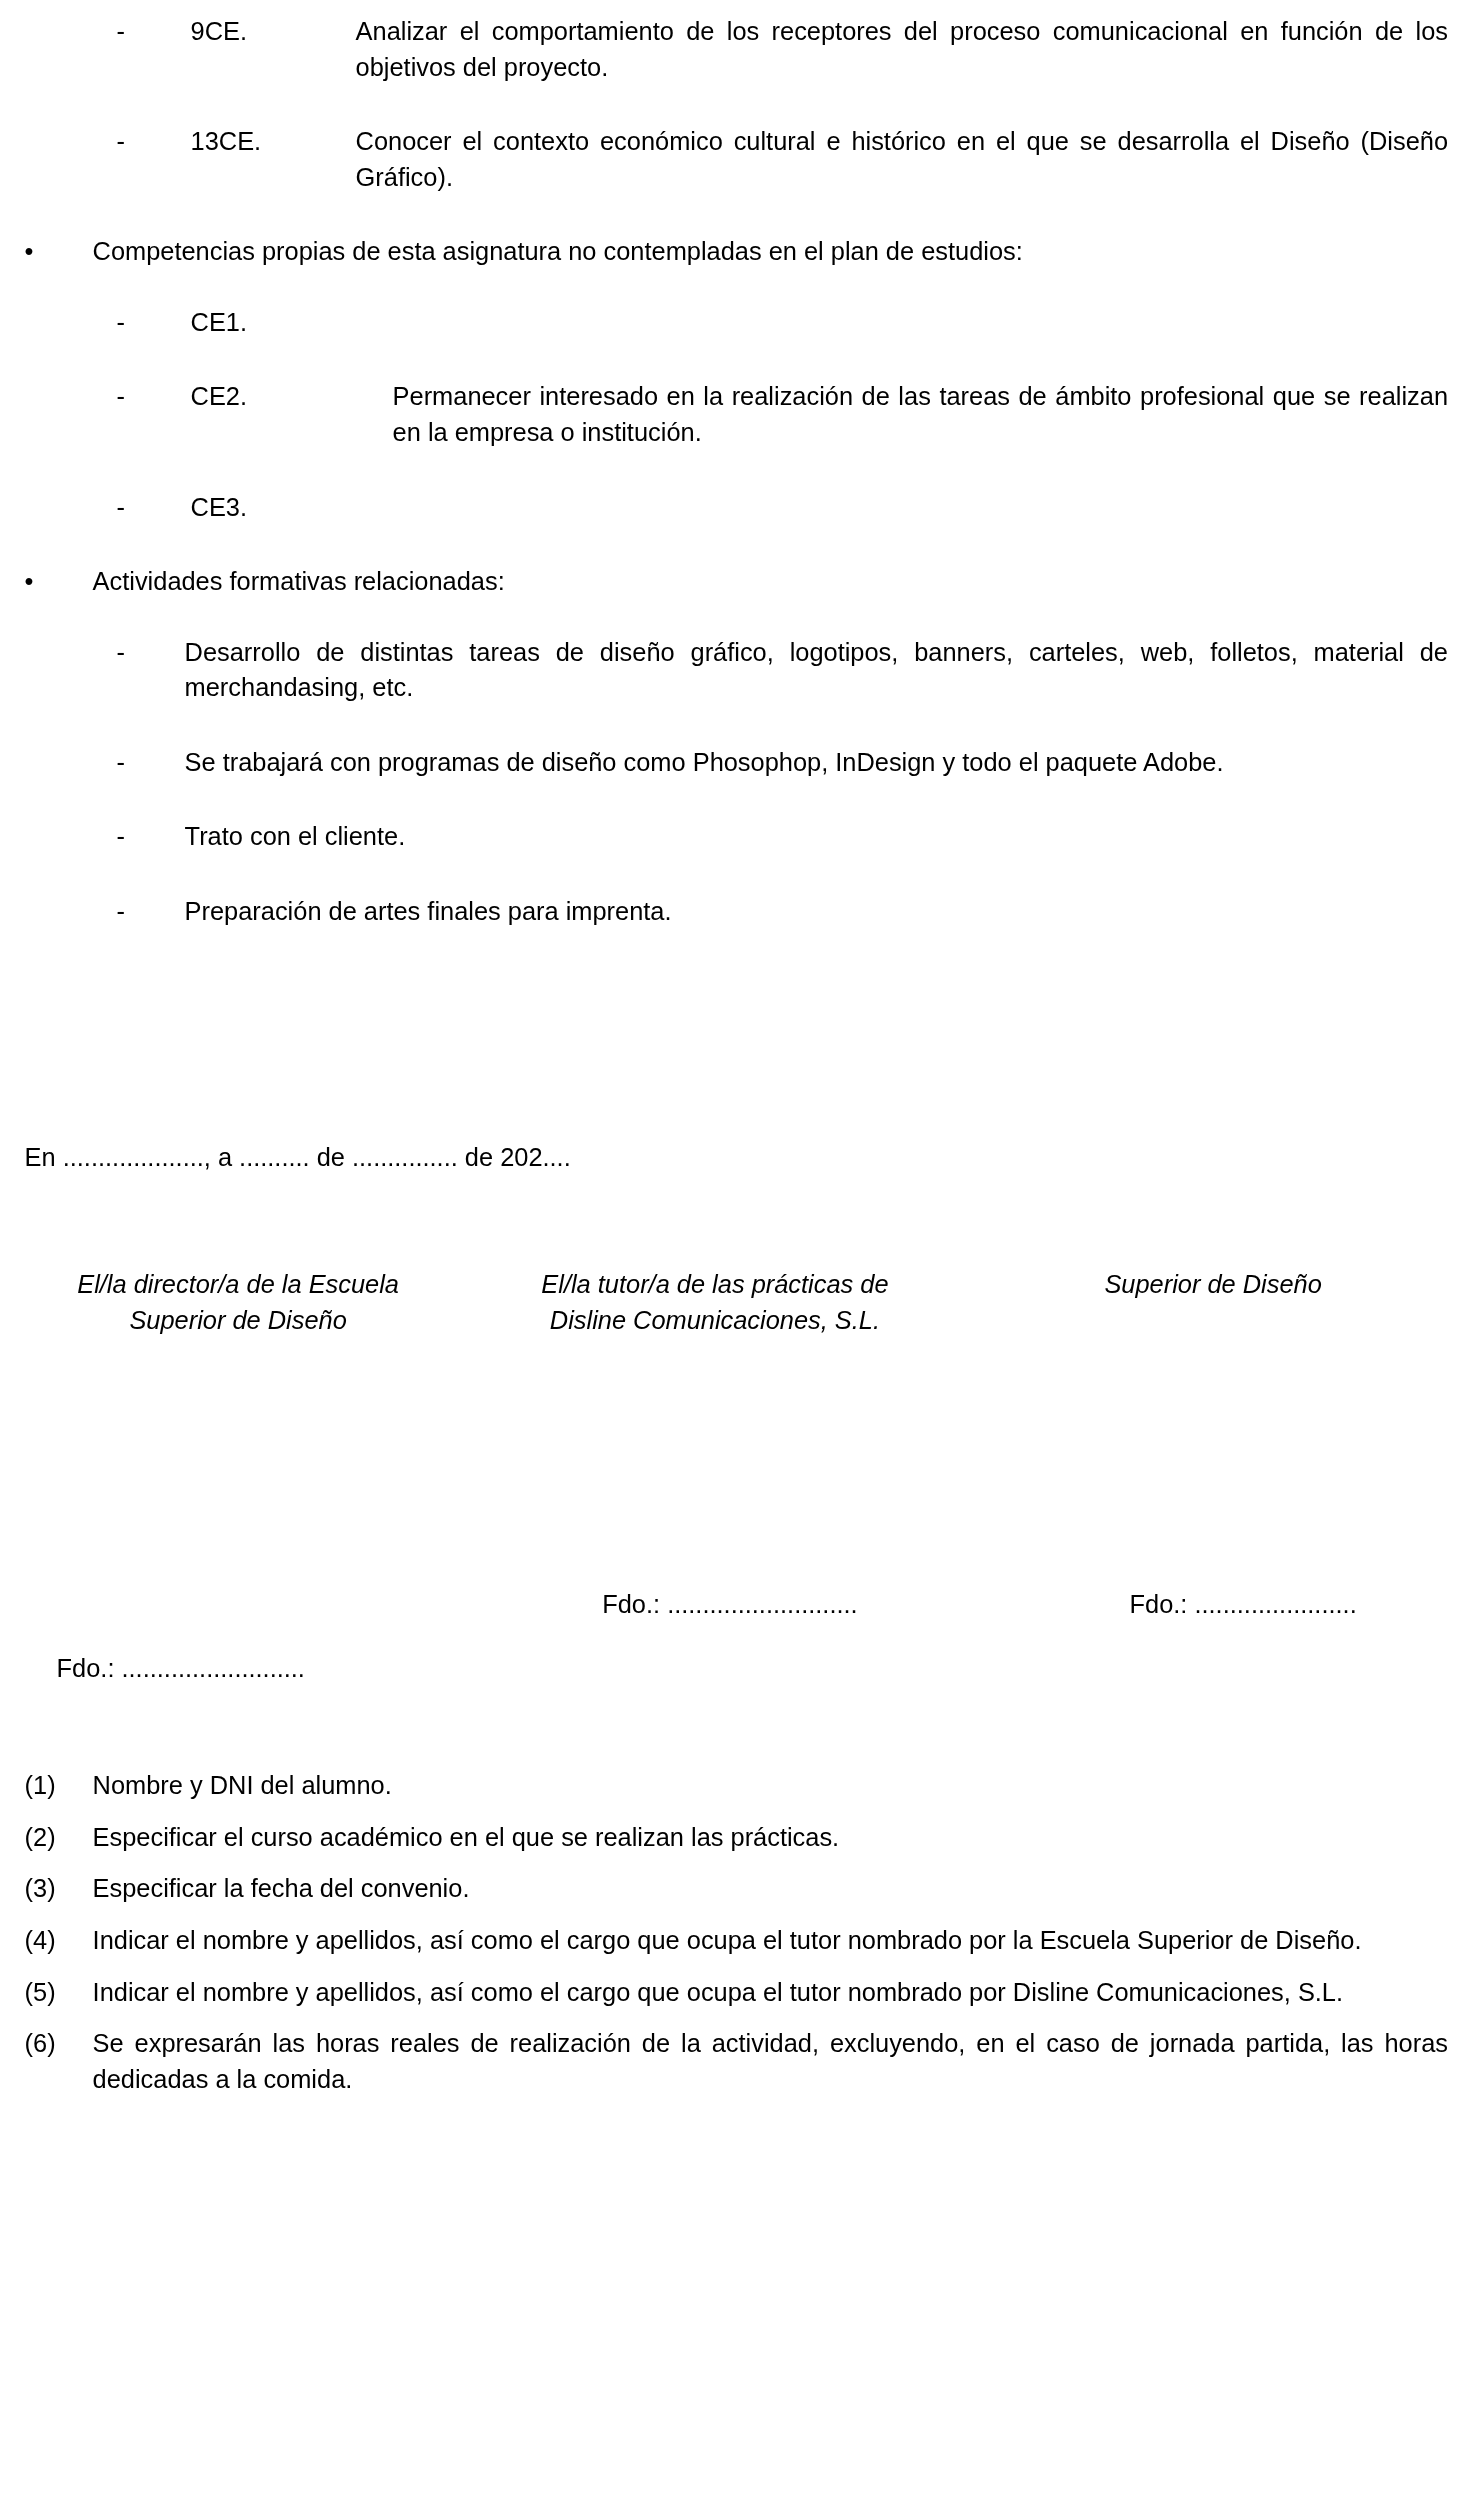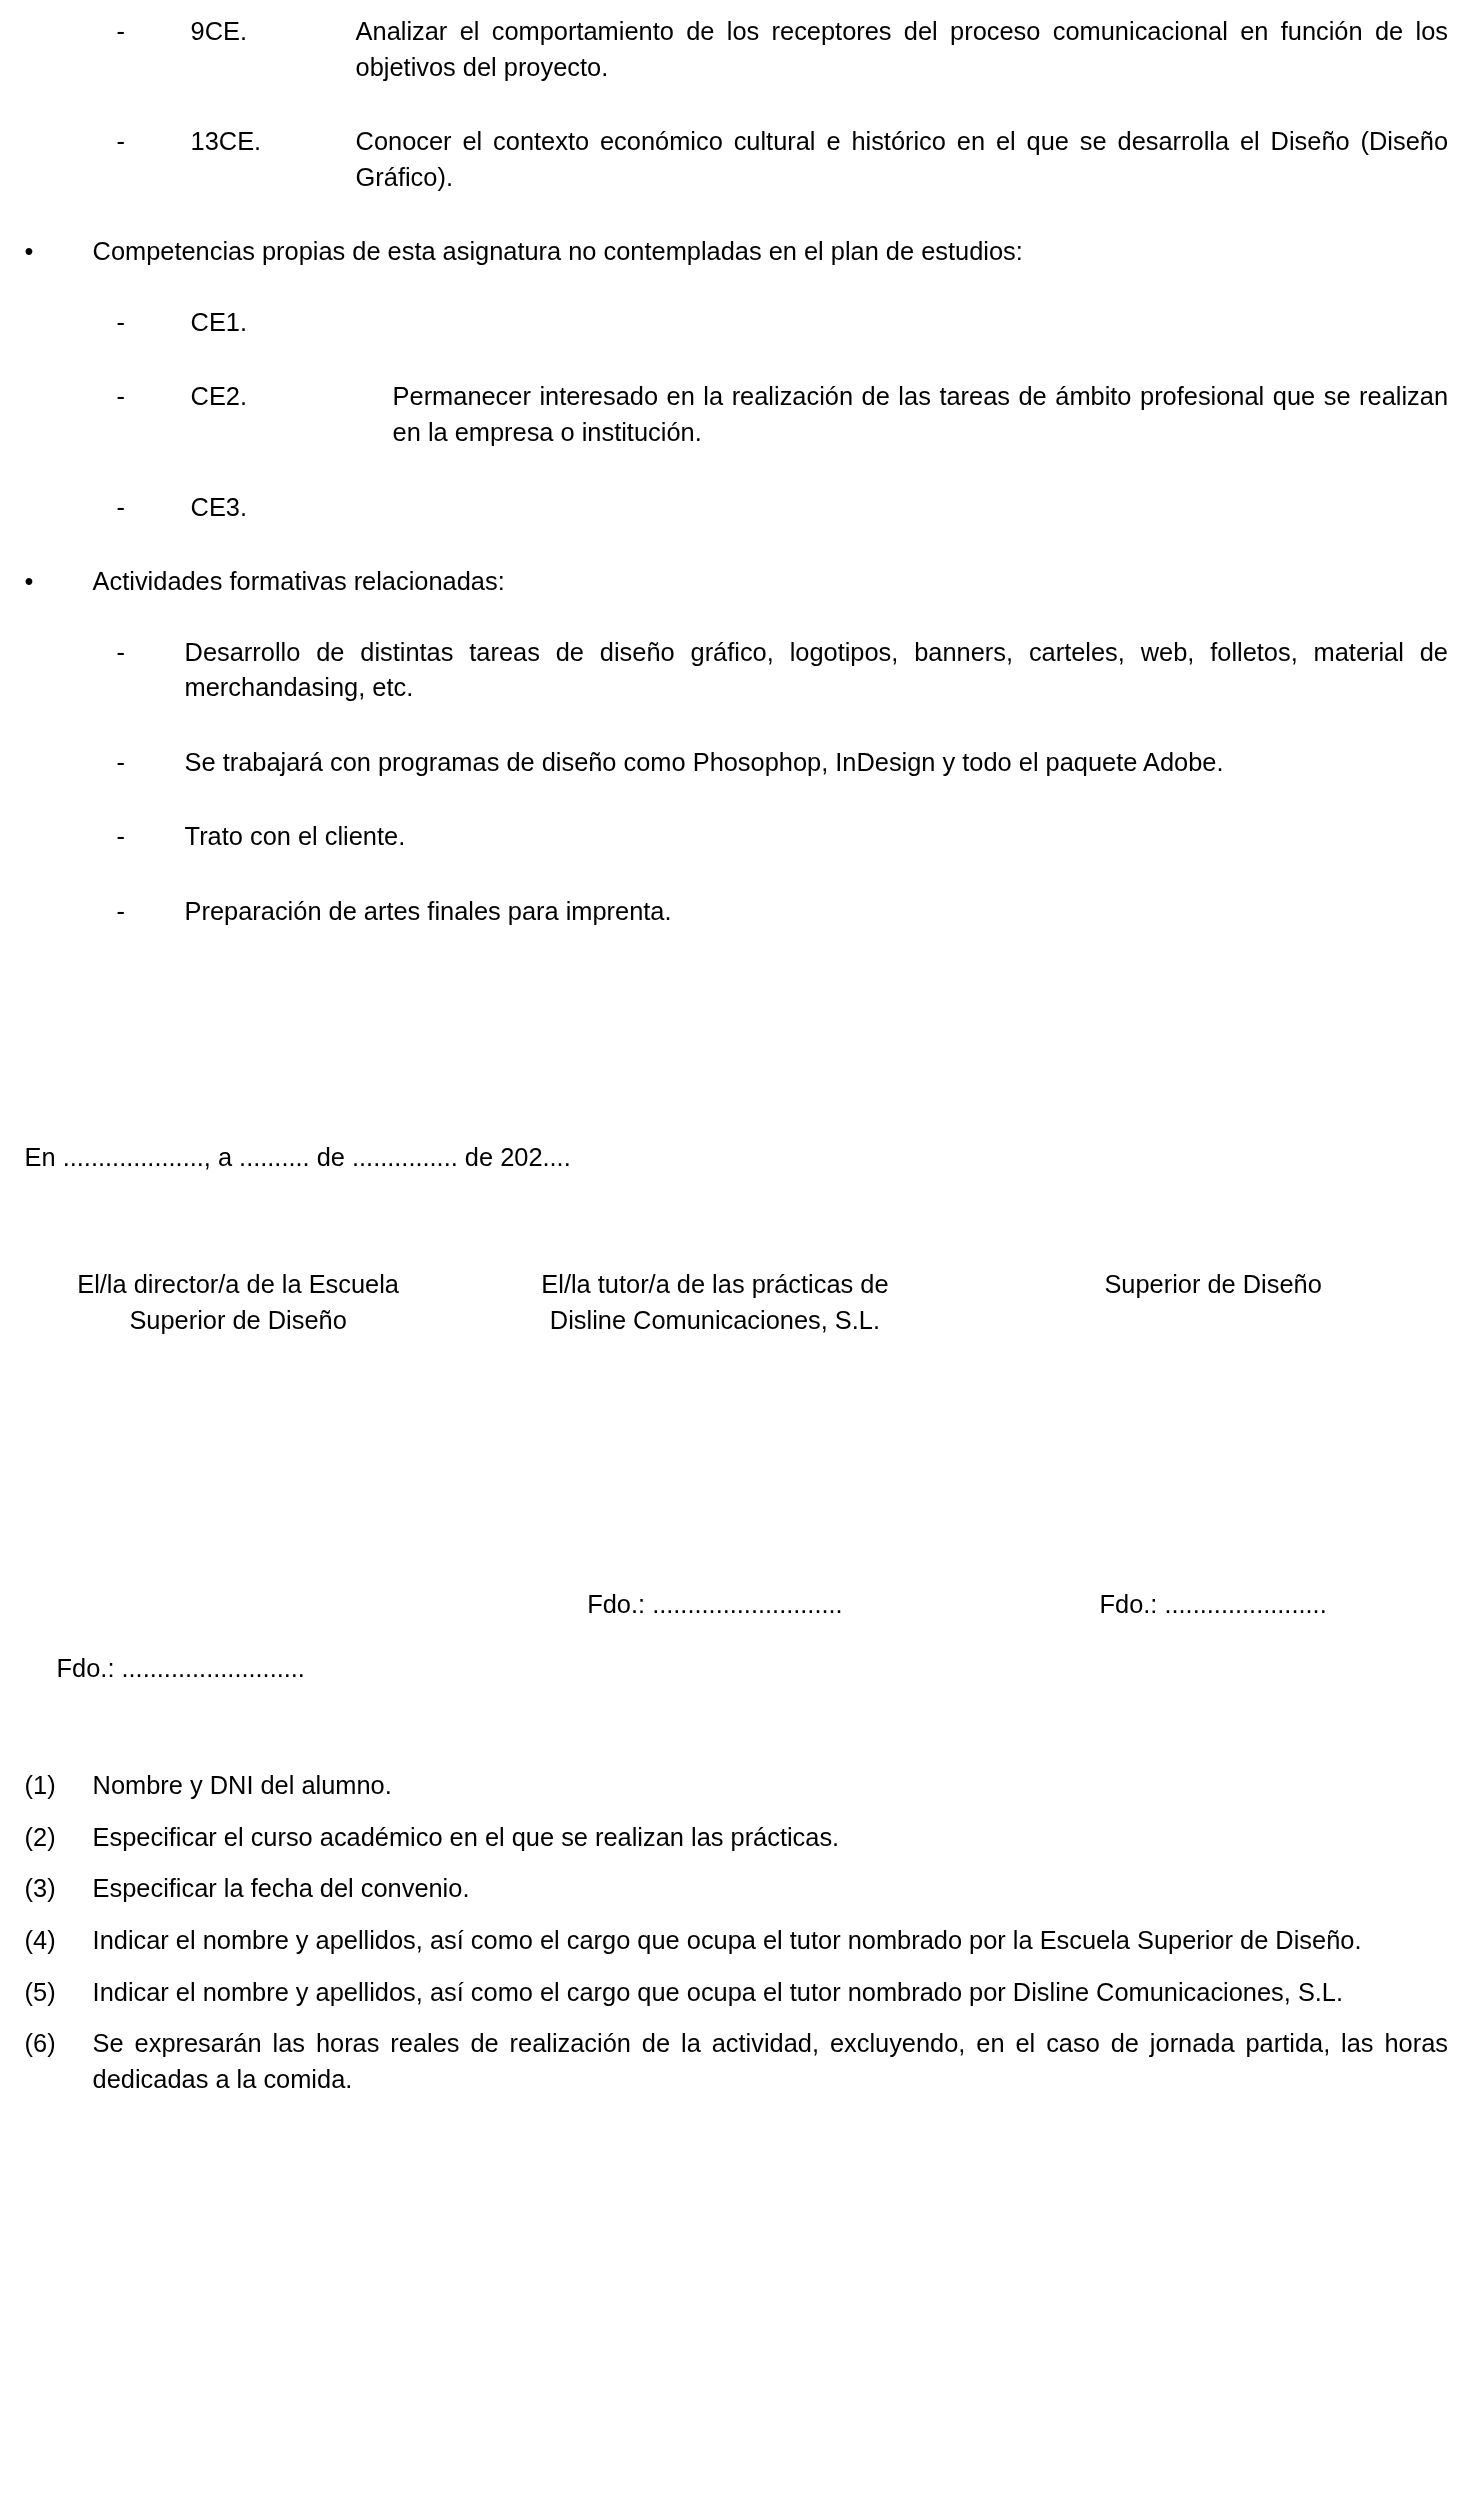--- a/index.html
+++ b/index.html
@@ -45,26 +45,27 @@
 
   .date-line {
     margin-top: 211px;
   }
 
   .sig-grid {
     display: grid;
     grid-template-columns: 30% 37% 33%;
     margin-top: 91px;
   }
-  .sig-col { text-align: center; }
+  .sig-col { text-align: center; font-style: italic; }
 
   .fdo-row {
     display: grid;
     grid-template-columns: 30% 37% 33%;
     margin-top: 249px;
+    gap: 15px;
   }
   .fdo-cell { text-align: center; }
 
   .fdo-left-line {
     margin: 28px 0 0 32px;
   }
 
   .footnotes { margin-top: 82px; }
   .footnote {
     display: flex;

